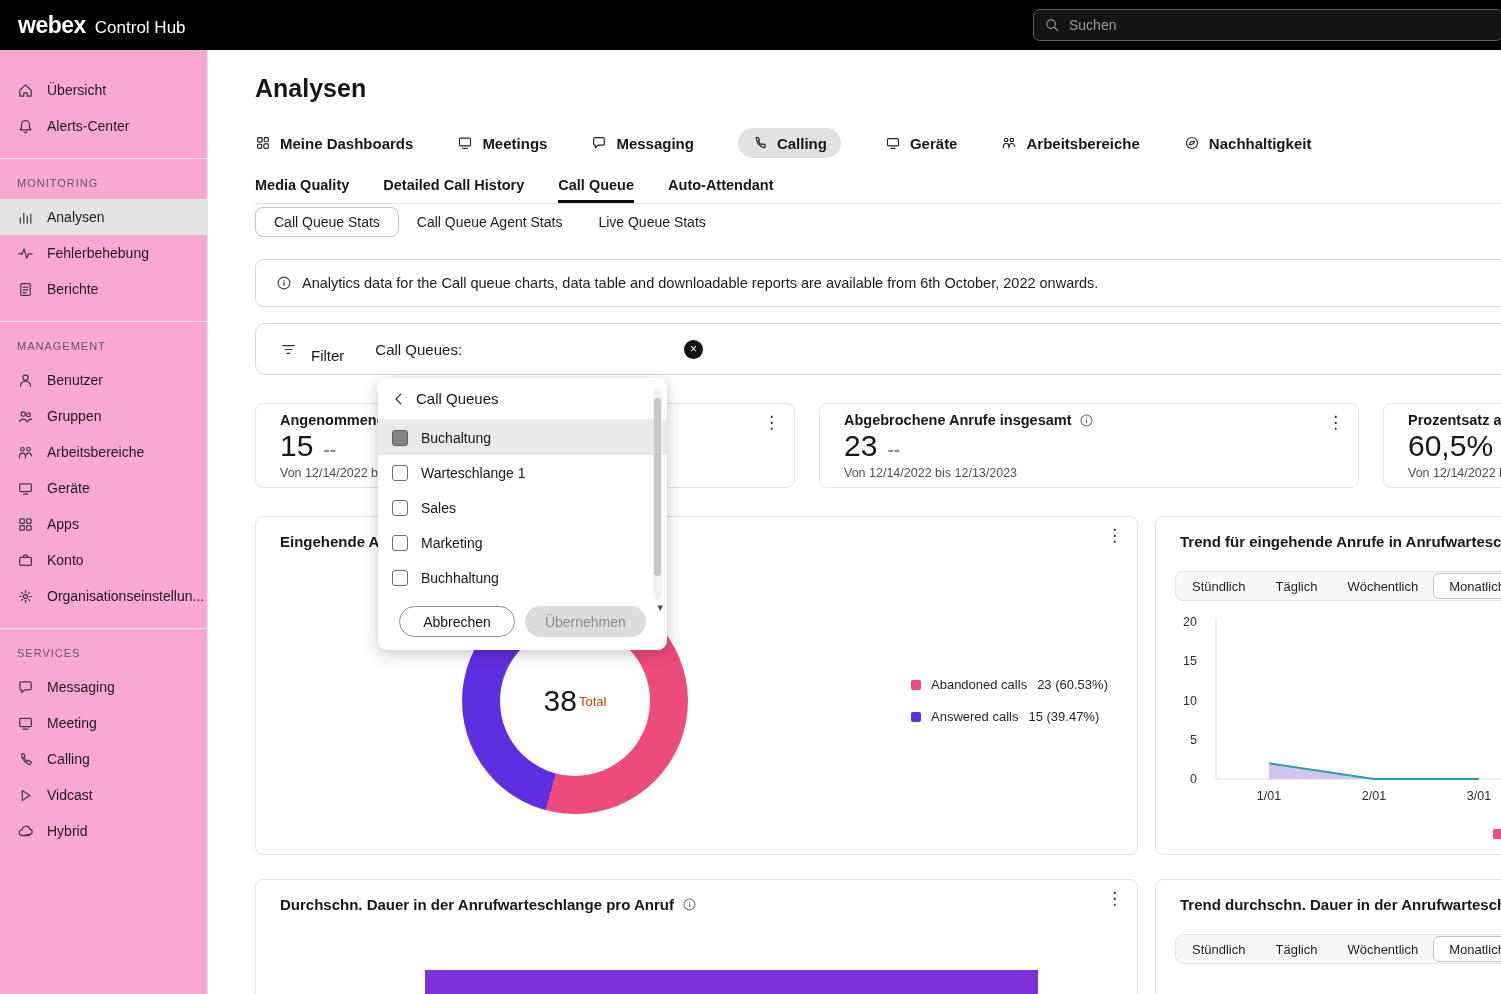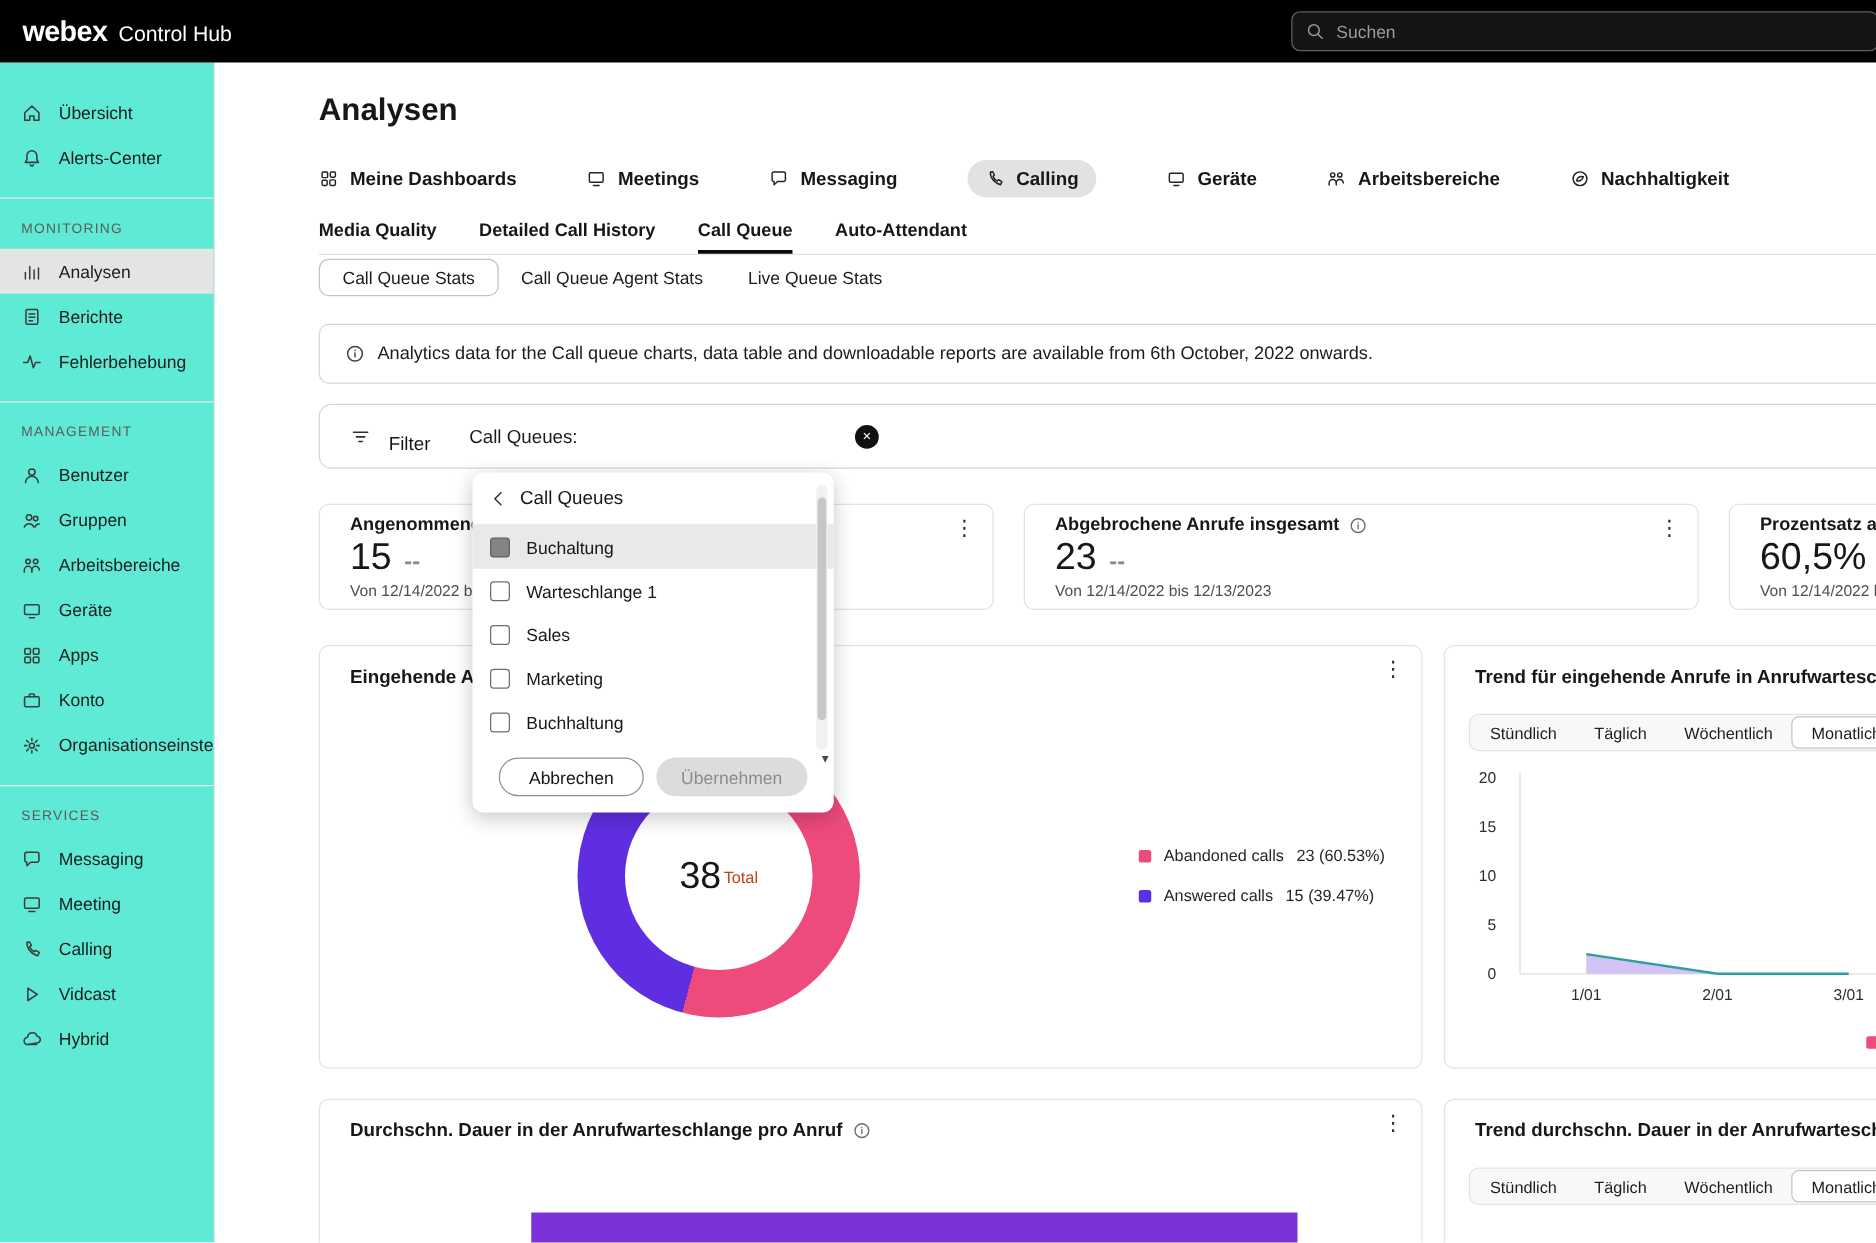--- a/index.html
+++ b/index.html
@@ -15,31 +15,31 @@
 header{position:absolute;top:0;left:0;width:100%;height:50px;background:#000;display:flex;align-items:center;padding:0 18px;z-index:40;}
 .logo{display:flex;align-items:baseline;gap:9px;color:#fff;}
 .logo-webex{font-size:23px;font-weight:700;letter-spacing:-0.5px;}
 .logo-hub{font-size:17px;font-weight:400;}
 .search{position:absolute;left:1033px;top:9px;width:470px;height:32px;background:#141414;border:1px solid #606060;border-radius:7px;display:flex;align-items:center;padding:0 10px;gap:9px;}
 .search .icon{color:#9b9b9b;}
 .search input{flex:1;background:transparent;border:none;outline:none;color:#e5e5e5;font-size:14px;font-family:inherit;}
 .search input::placeholder{color:#9b9b9b;}
 
 
-aside{position:absolute;left:0;top:50px;width:172px;height:944px;background:#5eead4;border-right:1px solid #e4e4e4;padding-top:22px;overflow:hidden;z-index:10;}
+aside{position:absolute;left:0;top:50px;width:208px;height:944px;background:#f9a8d4;border-right:1px solid #e4e4e4;padding-top:22px;overflow:hidden;z-index:10;}
 .side-item{height:36px;display:flex;align-items:center;gap:13px;padding:0 17px;font-size:14px;color:#1c1c1c;cursor:pointer;}
 .side-item .icon{color:#3c3c3c;flex:none;}
 .side-item.active{background:#e4e4e4;}
 .side-divider{border-top:1px solid #e7e7e7;margin:14px 0;}
 .side-section{font-size:11px;letter-spacing:1px;color:#5c5c5c;padding:4px 17px 10px;}
 
 
 main{position:absolute;left:212px;top:50px;width:1289px;height:944px;overflow:hidden;padding-left:43px;z-index:5;}
 h1{margin-top:24px;font-size:25px;font-weight:700;height:29px;}
-.tabs{margin-top:25px;display:flex;align-items:center;gap:56px;height:30px;}
+.tabs{margin-top:25px;display:flex;align-items:center;gap:44px;height:30px;}
 .tab{display:flex;align-items:center;gap:9px;font-size:15px;font-weight:600;height:30px;cursor:pointer;white-space:nowrap;}
 .tab .icon{color:#222;}
 .tab.active{background:#e2e2e2;border-radius:16px;padding:0 14px;}
 .subtabs{margin-top:12px;display:flex;gap:34px;border-bottom:1px solid #e3e3e3;width:1300px;}
 .subtab{padding:7px 0 10px;font-size:14.5px;font-weight:600;cursor:pointer;}
 .subtab.active{box-shadow:inset 0 -3px 0 #0a0a0a;}
 .stat-tabs{margin-top:3px;display:flex;align-items:center;height:30px;}
 .stat-tab{height:30px;display:flex;align-items:center;padding:0 18px;font-size:14px;color:#1c1c1c;cursor:pointer;white-space:nowrap;}
 .stat-tab.active{border:1px solid #c2c2c2;border-radius:8px;background:#fff;}
 .banner{margin-top:22px;width:1300px;height:48px;border:1px solid #d8d8d8;border-radius:8px;display:flex;align-items:center;gap:10px;padding:0 20px;font-size:14.5px;color:#1b1b1b;}
@@ -148,33 +148,33 @@
           <path d="M7.2 15V4.5"></path>
           <path d="M10.9 15V7.5"></path>
           <path d="M14.6 15V5.8"></path>
         </svg>
       </span>
       <span class="side-label">Analysen</span>
     </div>
     <div class="side-item">
       <span class="icon s17">
         <svg viewBox="0 0 18 18" fill="none" stroke="currentColor" stroke-width="1.3" stroke-linecap="round" stroke-linejoin="round">
+          <path d="M2 9.5h3.4L7.5 4l2.8 10 1.8-4.5H16"></path>
+        </svg>
+      </span>
+      <span class="side-label">Fehlerbehebung</span>
+    </div>
+    <div class="side-item">
+      <span class="icon s17">
+        <svg viewBox="0 0 18 18" fill="none" stroke="currentColor" stroke-width="1.3" stroke-linecap="round" stroke-linejoin="round">
           <rect x="4" y="2.8" width="10" height="12.4" rx="1.2"></rect>
           <path d="M6.6 6.6h4.8M6.6 9.4h4.8M6.6 12.2h3"></path>
         </svg>
       </span>
       <span class="side-label">Berichte</span>
-    </div>
-    <div class="side-item">
-      <span class="icon s17">
-        <svg viewBox="0 0 18 18" fill="none" stroke="currentColor" stroke-width="1.3" stroke-linecap="round" stroke-linejoin="round">
-          <path d="M2 9.5h3.4L7.5 4l2.8 10 1.8-4.5H16"></path>
-        </svg>
-      </span>
-      <span class="side-label">Fehlerbehebung</span>
     </div>
     <div class="side-divider"></div>
     <div class="side-section">MANAGEMENT</div>
     <div class="side-item">
       <span class="icon s17">
         <svg viewBox="0 0 18 18" fill="none" stroke="currentColor" stroke-width="1.3" stroke-linecap="round" stroke-linejoin="round">
           <circle cx="9" cy="6" r="2.7"></circle>
           <path d="M3.6 15a5.4 5.4 0 0 1 10.8 0"></path>
         </svg>
       </span>

